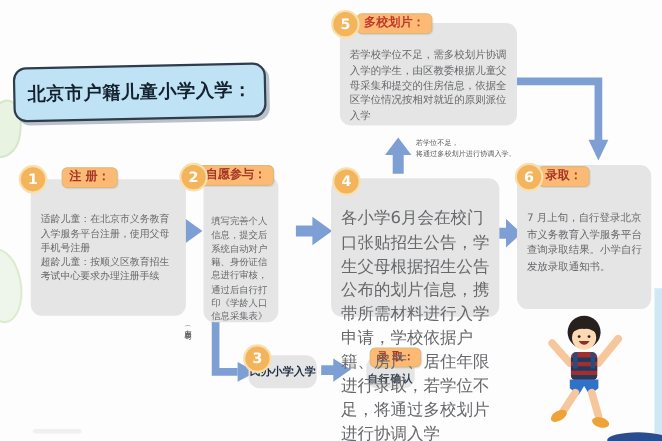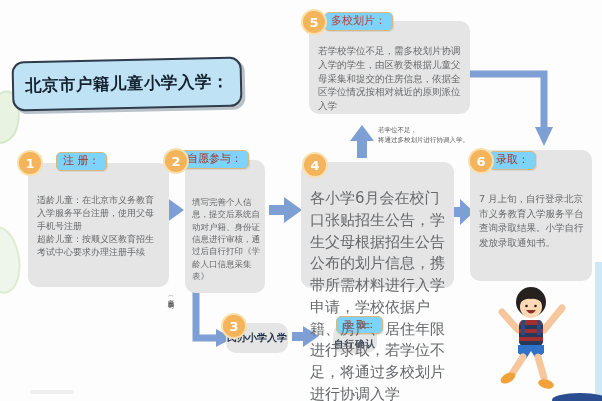--- a/index.html
+++ b/index.html
@@ -13,22 +13,22 @@
     left:12px;top:59px;width:226px;height:46px;
     background:#bfe2f5;border:2.5px solid #2e3c4c;border-radius:12px;
     box-shadow:3px 3px 0 #b9c2c9;
     display:flex;align-items:center;justify-content:center;
     transform:rotate(-1.2deg);
   }
   #title-box .t{font-size:16.5px;font-weight:bold;color:#14222f;letter-spacing:.5px;}
   
   .box{background:#e5e5e5;border-radius:10px;}
   .hdr{
-    background:#7dd3fc;border:1.5px solid #dcb97b;border-radius:5px;
-    padding:1px 6px;font-weight:normal;color:#a53527;font-size:11px;
+    background:#fdba74;border:1.5px solid #dcb97b;border-radius:5px;
+    padding:1px 6px;font-weight:bold;color:#a53527;font-size:11px;
     white-space:nowrap;box-shadow:1px 1px 0 rgba(0,0,0,.08);line-height:1.35;
   }
   .badge{
     width:22px;height:22px;border-radius:50%;
     background:#f3b45c;border:2px solid #f8dfae;color:#fff;
     font-weight:bold;font-size:13px;
     display:flex;align-items:center;justify-content:center;
   }
   .body-text{color:#67686b;white-space:pre-line;line-height:1.45;}
   .note{color:#5a5a5a;white-space:pre-line;}
@@ -65,21 +65,21 @@
     <span class="t">北京市户籍儿童小学入学：</span>
   </div>
 
   <div class="abs box" style="left:28px;top:163px;width:141px;height:124px;">
     <div class="body-text" style="position:absolute;left:9px;right:7px;top:31px;font-size:9px;">适龄儿童：在北京市义务教育入学服务平台注册，使用父母手机号注册
 超龄儿童：按顺义区教育招生考试中心要求办理注册手续</div>
   </div>
   <div class="abs hdr" style="left:56px;top:152px;">注 册：</div>
   <div class="abs badge" style="left:17px;top:150px;">1</div>
 
-  <div class="abs box" style="left:185px;top:160px;width:80px;height:133px;">
+  <div class="abs box" style="left:185px;top:160px;width:68px;height:133px;">
     <div class="body-text" style="position:absolute;left:7px;right:5px;top:36px;font-size:8.5px;">填写完善个人信息，提交后系统自动对户籍、身份证信息进行审核，通过后自行打印《学龄人口信息采集表》</div>
   </div>
   <div class="abs hdr" style="left:180px;top:150px;">自愿参与：</div>
   <div class="abs badge" style="left:163px;top:148px;">2</div>
 
   <div id="note-voluntary" class="abs note" style="left:166px;top:293px;height:52px;font-size:6.5px;">（自愿参与）</div>
 
   <div class="abs box" style="left:226px;top:323px;width:62px;height:30px;display:flex;align-items:center;justify-content:center;">
     <span style="font-size:10px;font-weight:bold;color:#1e2f45;">民办小学入学</span>
   </div>

